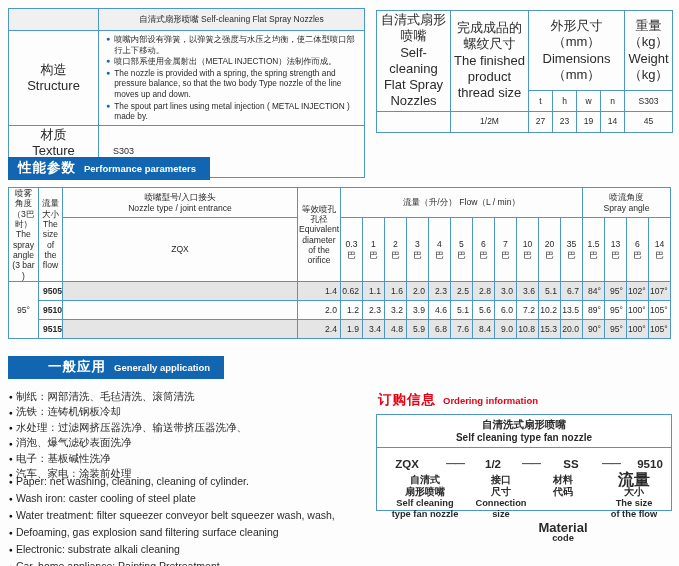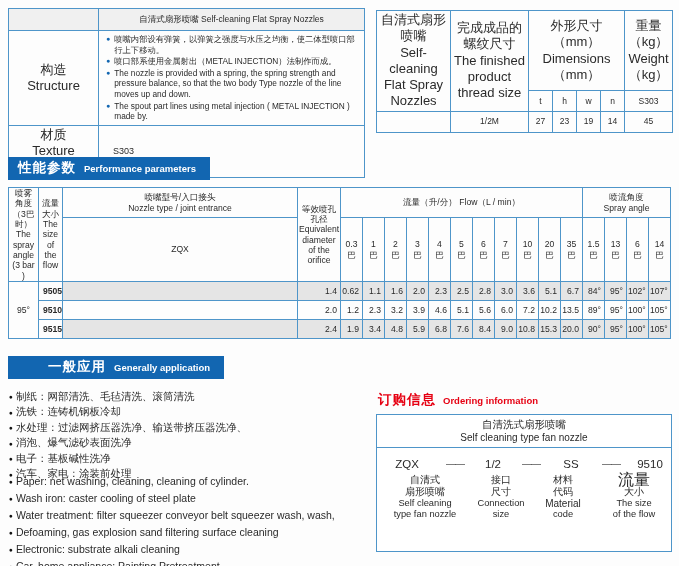--- a/index.html
+++ b/index.html
@@ -386,21 +386,21 @@
       <span class="bullet-dot">●</span>
       <span>Car, home appliance: Painting Pretreatment</span>
     </div>
 </div>
 
 <div class="order-title abs" style="left:378px; top:391px;">
   <span class="zh">订购信息</span>
   <span class="en">Ordering information</span>
 </div>
 
-<div class="order-box abs" style="left:376px; top:414px; width:296px; height:138px;">
+<div class="order-box abs" style="left:376px; top:414px; width:296px; height:97px;font-weight:bold;">
   <div class="order-head">
     <span class="l1">自清洗式扇形喷嘴</span>
     <span class="l2">Self cleaning type fan nozzle</span>
   </div>
   <div class="code-row">
     <span>ZQX</span>
     <span class="sep">——</span>
     <span>1/2</span>
     <span class="sep">——</span>
     <span>SS</span>
@@ -416,21 +416,21 @@
     </div>
     <div class="label-col">
       <span class="zh" style="display: block; font-size: 10px; line-height: 12px;">接口</span>
       <span class="zh" style="display: block; font-size: 10px; line-height: 12px;">尺寸</span>
       <span class="en" style="display: block; font-size: 9.3px; line-height: 11px;">Connection</span>
       <span class="en" style="display: block; font-size: 9.3px; line-height: 11px;">size</span>
     </div>
     <div class="label-col">
       <span class="zh" style="display: block; font-size: 10px; line-height: 12px;">材料</span>
       <span class="zh" style="display: block; font-size: 10px; line-height: 12px;">代码</span>
-      <span class="en" style="display: block; font-size: 10px; line-height: 11px;">Material</span>
+      <span class="en" style="display: block; font-size: 13px; line-height: 11px; margin-top: 24px;">Material</span>
       <span class="en" style="display: block; font-size: 9.3px; line-height: 11px;">code</span>
     </div>
     <div class="label-col">
       <span class="zh" style="display: block; font-size: 16px; line-height: 12px;">流量</span>
       <span class="zh" style="display: block; font-size: 10px; line-height: 12px;">大小</span>
       <span class="en" style="display: block; font-size: 9.3px; line-height: 11px;">The size</span>
       <span class="en" style="display: block; font-size: 9.3px; line-height: 11px;">of the flow</span>
     </div>
   </div>
 </div>

